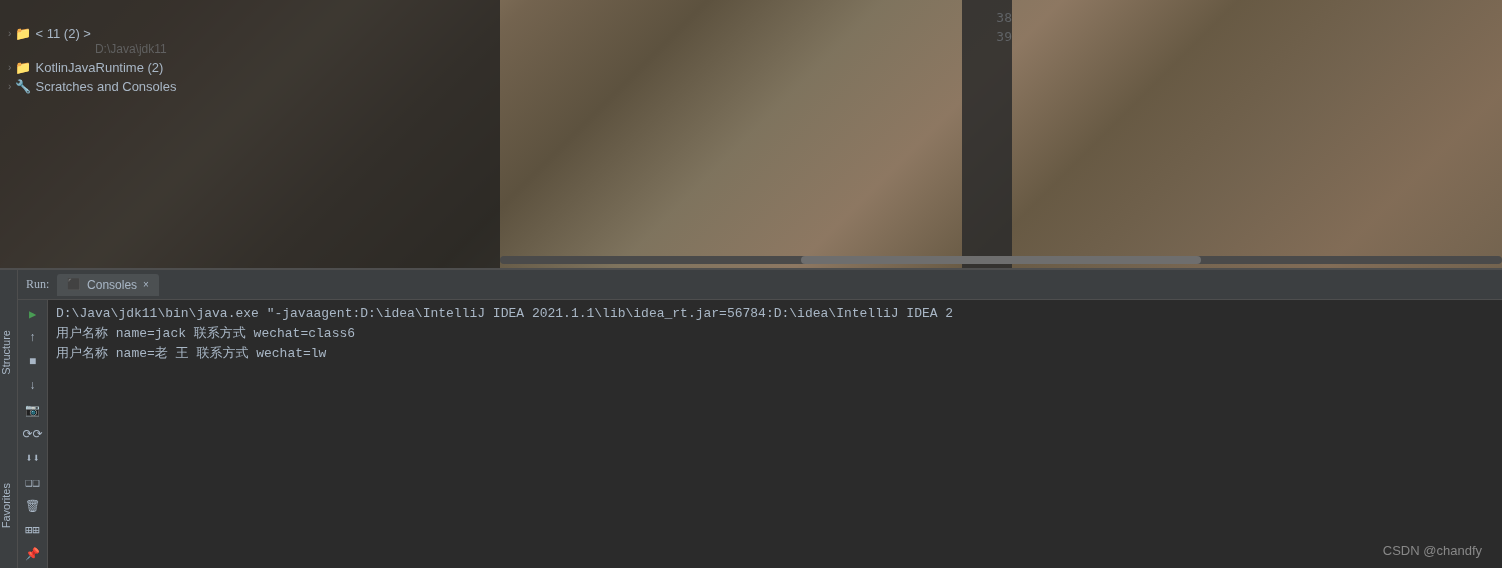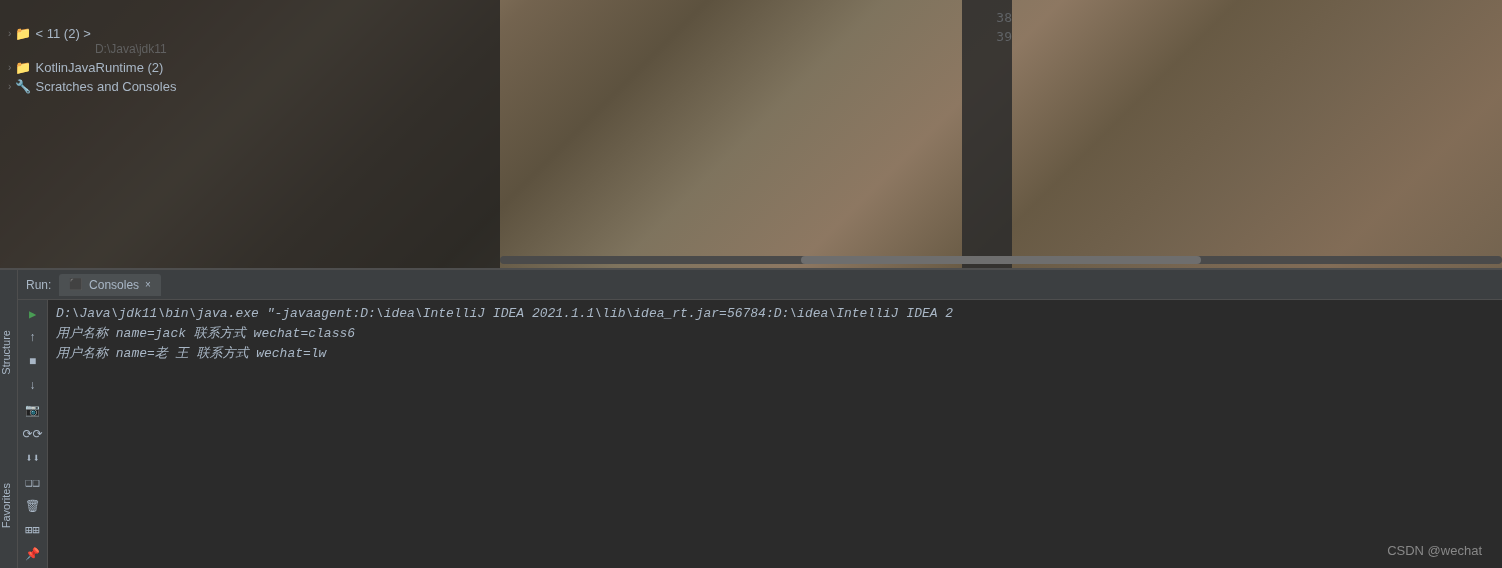--- a/index.html
+++ b/index.html
@@ -167,21 +167,21 @@
       display: flex;
       align-items: center;
       height: 30px;
       background: #3c3f41;
       border-bottom: 1px solid #4e4e4e;
       padding: 0 8px;
     }
 
     .run-label {
       color: #a9b7c6;
-      font-family: Liberation Sans, sans-serif;
+      font-family: Liberation Serif, serif;
       font-size: 12px;
       margin-right: 8px;
     }
 
     .run-tab {
       display: flex;
       align-items: center;
       padding: 4px 10px;
       background: #4c5052;
       color: #a9b7c6;
@@ -248,21 +248,20 @@
       font-size: 13px;
       padding: 4px 8px;
       overflow-y: auto;
       line-height: 20px;
       position: relative;
     }
 
     .console-line {
       white-space: pre;
       display: block;
-      font-style: italic;
     }
 
     .console-line.command {
       color: #a9b7c6;
     }
 
     .console-line.output {
       color: #a9b7c6;
     }
 
@@ -423,13 +422,13 @@
 
     <div class="console-output">
       <span class="console-line command">D:\Java\jdk11\bin\java.exe "-javaagent:D:\idea\IntelliJ IDEA 2021.1.1\lib\idea_rt.jar=56784:D:\idea\IntelliJ IDEA 2</span>
       <span class="console-line output">用户名称 name=jack 联系方式 wechat=class6</span>
       <span class="console-line output">用户名称 name=老 王 联系方式 wechat=lw</span>
       <span class="console-line output"></span>
     </div>
   </div>
 </div>
 
-<div class="watermark">CSDN @wechat</div>
+<div class="watermark">CSDN @chandfy</div>
 
 </body></html>

